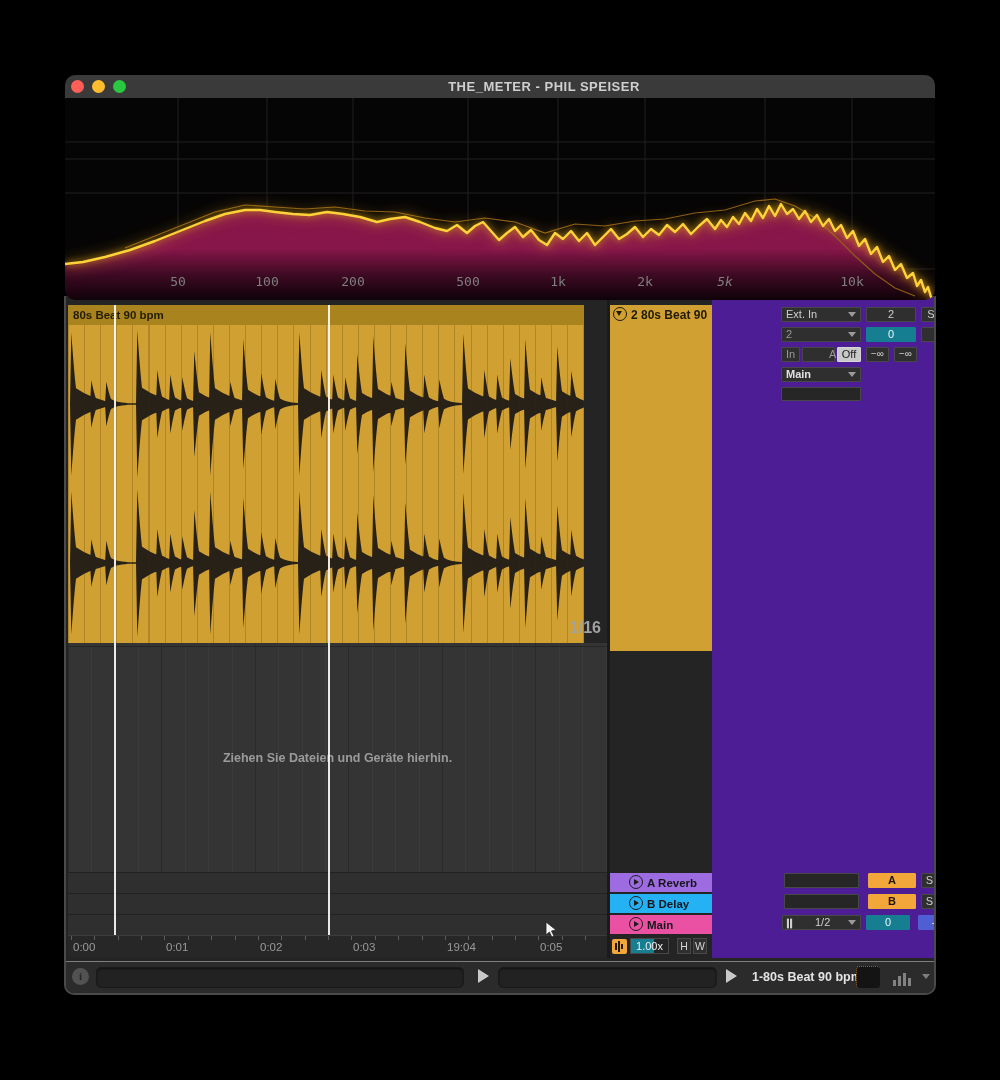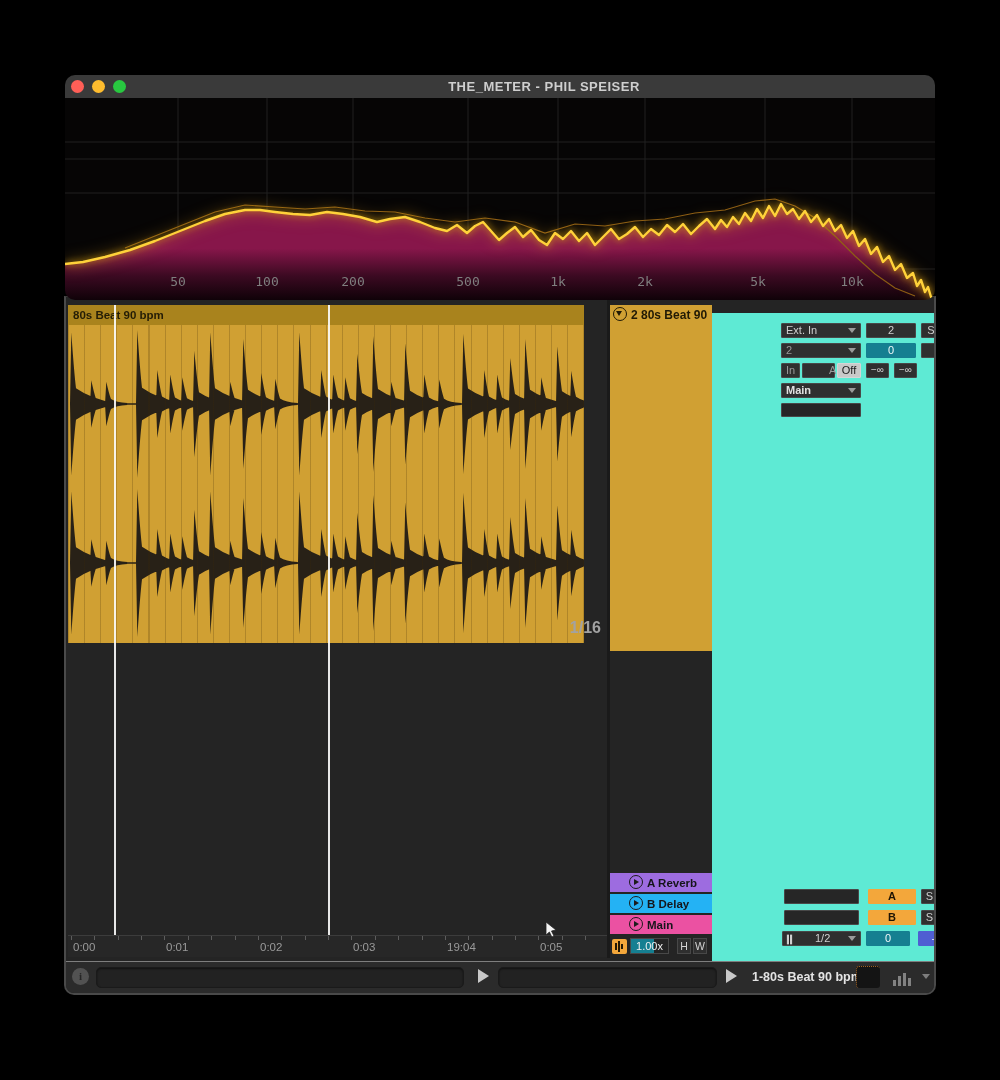--- a/index.html
+++ b/index.html
@@ -43,21 +43,21 @@
   
   .hdr-audio{left:544px;top:8px;width:102px;height:346px;}
   .hdr-name{color:#211a05;font-size:12px;font-weight:bold;line-height:19px;white-space:nowrap;}
   .fold-icon{display:inline-block;width:12px;height:12px;border:1.4px solid #211a05;border-radius:50%;position:relative;top:2px;margin:0 4px 0 3px;}
   .fold-icon:after{content:"";position:absolute;left:2px;top:3.4px;border-left:3.8px solid transparent;border-right:3.8px solid transparent;border-top:5px solid #211a05;}
   .play-icon{display:inline-block;width:12px;height:12px;border:1.4px solid #1c1c1c;border-radius:50%;position:relative;top:2px;margin:0 4px 0 3px;}
   .play-icon:after{content:"";position:absolute;left:4px;top:2.6px;border-top:3.6px solid transparent;border-bottom:3.6px solid transparent;border-left:5.4px solid #1c1c1c;}
   .ret-row{left:544px;width:102px;height:19px;font-size:11.5px;font-weight:bold;color:#15151a;line-height:19px;white-space:nowrap;padding-left:16px;}
 
   
-  .panel{left:646px;top:16px;width:226px;height:661px;background:#5eead4;}
+  .panel{left:646px;top:0;width:226px;height:661px;background:#4c1d95;}
   .box{position:absolute;background:#2f2f2f;border:1px solid #484848;box-sizing:border-box;color:#cfcfcf;font-size:11px;line-height:12px;text-align:center;border-radius:1px;}
   .box.dd{text-align:left;padding-left:4px;}
   .caret{position:absolute;right:4px;top:4px;width:0;height:0;border-left:4px solid transparent;border-right:4px solid transparent;border-top:5px solid #9a9a9a;}
   .lightbtn{background:#c9c9c9;color:#1a1a1a;border-color:#d5d5d5;}
   .teal{background:#157f91!important;color:#eef6f7!important;border-color:#157f91!important;}
   .orangebtn{background:#f3a73b!important;color:#201504!important;border-color:#f3a73b!important;font-weight:600;}
   .bluebtn{background:#4f5ed2!important;color:#e2e6ff!important;border-color:#4f5ed2!important;}
   .minimeter{position:absolute;width:7px;height:13px;background:
      linear-gradient(90deg,#cfcfcf 0 2.5px,#1d1d1d 2.5px 4.5px,#cfcfcf 4.5px 7px);}
 
@@ -118,37 +118,45 @@
         <path id="spec-peak" fill="none" stroke="#8a5c14" stroke-width="1.2" d="M60,150 L90,138 L120,126 L150,114 L180,107 L210,109 L240,111 L270,109 L300,113 L330,114 L360,120 L390,124 L420,120 L450,124 L480,135 L510,126 L540,128 L570,123 L600,121 L630,115 L660,112 L690,103 L710,101 L730,108 L750,120 L770,138 L790,158 L810,176 L830,190 L850,198"></path>
         <path id="spec-line" fill="none" stroke="#ffd23a" stroke-width="2.4" stroke-linejoin="round" style="filter:drop-shadow(0 0 3px #c79410) drop-shadow(0 0 7px rgba(255,180,30,.5));" d="M0,166 L18,164 L40,159 L65,152 L90,143 L115,133 L140,123 L160,116 L180,112 L195,112 L210,114 L228,116 L245,117 L262,114 L278,116 L295,119 L312,124 L325,121 L340,119 L355,124 L370,130 L382,133 L392,127 L402,135 L410,128 L418,124 L426,133 L434,142 L442,135 L450,129 L458,139 L466,132 L474,142 L482,147 L490,135 L498,141 L506,133 L514,143 L522,135 L530,147 L538,139 L546,131 L554,141 L562,136 L570,129 L578,139 L586,131 L594,137 L602,127 L610,134 L618,126 L626,136 L634,128 L642,121 L650,131 L656,122 L662,129 L668,119 L674,126 L680,115 L686,123 L692,111 L698,120 L704,108 L710,118 L716,106 L722,116 L728,111 L734,121 L740,113 L746,124 L752,117 L758,128 L764,121 L770,133 L776,127 L782,140 L788,133 L794,148 L800,141 L806,156 L812,149 L818,164 L824,158 L830,172 L836,166 L842,180 L848,175 L852,188 L856,182 L860,194 L863,189 L866,199 L868,203"></path>
       </svg>
 
       <span class="abs freq-lab" style="left:113px;">50</span>
       <span class="abs freq-lab" style="left:202px;">100</span>
       <span class="abs freq-lab" style="left:288px;">200</span>
       <span class="abs freq-lab" style="left:403px;">500</span>
       <span class="abs freq-lab" style="left:493px;">1k</span>
       <span class="abs freq-lab" style="left:580px;">2k</span>
-      <span class="abs freq-lab" style="left:693px;">5k</span>
+      <span class="abs freq-lab" style="left:660px;font-style:italic;">5k</span>
       <span class="abs freq-lab" style="left:787px;">10k</span>
     </div>
   </div>
 
   <div class="abs live-win">
 
     <div class="abs clip-titlebar">
       <span>80s Beat 90 bpm</span>
     </div>
     <div class="abs clip-body">
       <svg class="abs" width="516" height="318" viewBox="0 0 516 318" style="left:0;top:0;">
         <path id="wave-path" fill="#282117" d="M2,78.2 H514 V79.8 H2 Z M2,79 L3.3,7.219999999999999 Q6,46.699 8,63.2084 Q23.340999999999998,73.9754 46.98,78 L46.98,80 Q23.340999999999998,84.0246 8,94.7916 Q6,111.301 3.3,150.78 Z M22,79 L23.3,55.32 Q26,68.344 28,73.7904 Q33.396,77.3424 44.88,78 L44.88,80 Q33.396,80.6576 28,84.2096 Q26,89.656 23.3,102.68 Z M37,79 L38.3,56.8 Q41,69.01 43,74.116 Q48.09,77.446 59.2,78 L59.2,80 Q48.09,80.554 43,83.884 Q41,88.99 38.3,101.2 Z M68,79 L69.3,5 Q72,45.699999999999996 74,62.72 Q89.8,73.82 114,78 L114,80 Q89.8,84.18 74,95.28 Q72,112.30000000000001 69.3,153 Z M88,79 L89.3,44.96 Q92,63.682 94,71.5112 Q101.538,76.6172 115.64,78 L115.64,80 Q101.538,81.3828 94,86.4888 Q92,94.318 89.3,113.03999999999999 Z M101,79 L102.3,49.4 Q105,65.68 107,72.488 Q113.62,76.928 126.6,78 L126.6,80 Q113.62,81.072 107,85.512 Q105,92.32 102.3,108.6 Z M113,79 L114.3,52.36 Q117,67.012 119,73.1392 Q125.008,77.1352 137.24,78 L137.24,80 Q125.008,80.8648 119,84.8608 Q117,90.988 114.3,105.64 Z M125,79 L126.3,25.72 Q129,55.024 131,67.2784 Q142.516,75.2704 161.48000000000002,78 L161.48000000000002,80 Q142.516,82.7296 131,90.7216 Q129,102.976 126.3,132.28 Z M141,79 L142.3,7.219999999999999 Q145,46.699 147,63.2084 Q162.341,73.9754 185.98,78 L185.98,80 Q162.341,84.0246 147,94.7916 Q145,111.301 142.3,150.78 Z M161,79 L162.3,56.8 Q165,69.01 167,74.116 Q172.09,77.446 183.2,78 L183.2,80 Q172.09,80.554 167,83.884 Q165,88.99 162.3,101.2 Z M174,79 L175.3,13.879999999999995 Q178,49.696 180,64.6736 Q193.964,74.4416 215.92000000000002,78 L215.92000000000002,80 Q193.964,83.5584 180,93.3264 Q178,108.304 175.3,144.12 Z M192,79 L193.3,47.92 Q196,65.014 198,72.1624 Q204.926,76.8244 218.28,78 L218.28,80 Q204.926,81.1756 198,85.8376 Q196,92.986 193.3,110.08 Z M206,79 L207.3,53.84 Q210,67.678 212,73.4648 Q217.702,77.2388 229.56,78 L229.56,80 Q217.702,80.7612 212,84.5352 Q210,90.322 207.3,104.16 Z M230,79 L231.3,7.219999999999999 Q234,46.699 236,63.2084 Q251.341,73.9754 274.98,78 L274.98,80 Q251.341,84.0246 236,94.7916 Q234,111.301 231.3,150.78 Z M252,79 L253.3,44.96 Q256,63.682 258,71.5112 Q265.538,76.6172 279.64,78 L279.64,80 Q265.538,81.3828 258,86.4888 Q256,94.318 253.3,113.03999999999999 Z M264,79 L265.3,49.4 Q268,65.68 270,72.488 Q276.62,76.928 289.6,78 L289.6,80 Q276.62,81.072 270,85.512 Q268,92.32 265.3,108.6 Z M276,79 L277.3,52.36 Q280,67.012 282,73.1392 Q288.008,77.1352 300.24,78 L300.24,80 Q288.008,80.8648 282,84.8608 Q280,90.988 277.3,105.64 Z M288,79 L289.3,28.68 Q292,56.355999999999995 294,67.9296 Q304.904,75.4776 323.12,78 L323.12,80 Q304.904,82.5224 294,90.0704 Q292,101.644 289.3,129.32 Z M304,79 L305.3,10.920000000000002 Q308,48.364000000000004 310,64.0224 Q324.576,74.2344 347.28,78 L347.28,80 Q324.576,83.7656 310,93.9776 Q308,109.636 305.3,147.07999999999998 Z M322,79 L323.3,56.8 Q326,69.01 328,74.116 Q333.09,77.446 344.2,78 L344.2,80 Q333.09,80.554 328,83.884 Q326,88.99 323.3,101.2 Z M336,79 L337.3,18.32 Q340,51.694 342,65.6504 Q355.046,74.7524 375.88,78 L375.88,80 Q355.046,83.2476 342,92.3496 Q340,106.306 337.3,139.68 Z M355,79 L356.3,49.4 Q359,65.68 361,72.488 Q367.62,76.928 380.6,78 L380.6,80 Q367.62,81.072 361,85.512 Q359,92.32 356.3,108.6 Z M370,79 L371.3,54.58 Q374,68.011 376,73.6276 Q381.549,77.2906 393.22,78 L393.22,80 Q381.549,80.7094 376,84.3724 Q374,89.989 371.3,103.42 Z M394,79 L395.3,8.700000000000003 Q398,47.365 400,63.534 Q415.035,74.079 438.3,78 L438.3,80 Q415.035,83.921 400,94.466 Q398,110.63499999999999 395.3,149.3 Z M415,79 L416.3,44.96 Q419,63.682 421,71.5112 Q428.538,76.6172 442.64,78 L442.64,80 Q428.538,81.3828 421,86.4888 Q419,94.318 416.3,113.03999999999999 Z M428,79 L429.3,49.4 Q432,65.68 434,72.488 Q440.62,76.928 453.6,78 L453.6,80 Q440.62,81.072 434,85.512 Q432,92.32 429.3,108.6 Z M441,79 L442.3,33.12 Q445,58.354 447,68.9064 Q456.986,75.7884 474.08,78 L474.08,80 Q456.986,82.2116 447,89.0936 Q445,99.646 442.3,124.88 Z M456,79 L457.3,13.879999999999995 Q460,49.696 462,64.6736 Q475.964,74.4416 497.92,78 L497.92,80 Q475.964,83.5584 462,93.3264 Q460,108.304 457.3,144.12 Z M472,79 L473.3,52.36 Q476,67.012 478,73.1392 Q484.008,77.1352 496.24,78 L496.24,80 Q484.008,80.8648 478,84.8608 Q476,90.988 473.3,105.64 Z M488,79 L489.3,21.28 Q492,53.025999999999996 494,66.30160000000001 Q506.43399999999997,74.9596 526.52,78 L526.52,80 Q506.43399999999997,83.0404 494,91.69839999999999 Q492,104.974 489.3,136.72 Z M502,79 L503.3,45.699999999999996 Q506,64.015 508,71.67399999999999 Q515.385,76.669 529.3,78 L529.3,80 Q515.385,81.331 508,86.32600000000001 Q506,93.985 503.3,112.30000000000001 Z M2,237.2 H514 V238.8 H2 Z M2,238 L3.3,166.22 Q6,205.699 8,222.2084 Q23.340999999999998,232.9754 46.98,237 L46.98,239 Q23.340999999999998,243.0246 8,253.7916 Q6,270.301 3.3,309.78 Z M22,238 L23.3,214.32 Q26,227.344 28,232.7904 Q33.396,236.3424 44.88,237 L44.88,239 Q33.396,239.6576 28,243.2096 Q26,248.656 23.3,261.68 Z M37,238 L38.3,215.8 Q41,228.01 43,233.116 Q48.09,236.446 59.2,237 L59.2,239 Q48.09,239.554 43,242.884 Q41,247.99 38.3,260.2 Z M68,238 L69.3,164 Q72,204.7 74,221.72 Q89.8,232.82 114,237 L114,239 Q89.8,243.18 74,254.28 Q72,271.3 69.3,312 Z M88,238 L89.3,203.96 Q92,222.682 94,230.5112 Q101.538,235.6172 115.64,237 L115.64,239 Q101.538,240.3828 94,245.4888 Q92,253.318 89.3,272.04 Z M101,238 L102.3,208.4 Q105,224.68 107,231.488 Q113.62,235.928 126.6,237 L126.6,239 Q113.62,240.072 107,244.512 Q105,251.32 102.3,267.6 Z M113,238 L114.3,211.36 Q117,226.012 119,232.1392 Q125.008,236.1352 137.24,237 L137.24,239 Q125.008,239.8648 119,243.8608 Q117,249.988 114.3,264.64 Z M125,238 L126.3,184.72 Q129,214.024 131,226.2784 Q142.516,234.2704 161.48000000000002,237 L161.48000000000002,239 Q142.516,241.7296 131,249.7216 Q129,261.976 126.3,291.28 Z M141,238 L142.3,166.22 Q145,205.699 147,222.2084 Q162.341,232.9754 185.98,237 L185.98,239 Q162.341,243.0246 147,253.7916 Q145,270.301 142.3,309.78 Z M161,238 L162.3,215.8 Q165,228.01 167,233.116 Q172.09,236.446 183.2,237 L183.2,239 Q172.09,239.554 167,242.884 Q165,247.99 162.3,260.2 Z M174,238 L175.3,172.88 Q178,208.696 180,223.6736 Q193.964,233.4416 215.92000000000002,237 L215.92000000000002,239 Q193.964,242.5584 180,252.3264 Q178,267.304 175.3,303.12 Z M192,238 L193.3,206.92000000000002 Q196,224.014 198,231.1624 Q204.926,235.8244 218.28,237 L218.28,239 Q204.926,240.1756 198,244.8376 Q196,251.986 193.3,269.08 Z M206,238 L207.3,212.84 Q210,226.678 212,232.4648 Q217.702,236.2388 229.56,237 L229.56,239 Q217.702,239.7612 212,243.5352 Q210,249.322 207.3,263.16 Z M230,238 L231.3,166.22 Q234,205.699 236,222.2084 Q251.341,232.9754 274.98,237 L274.98,239 Q251.341,243.0246 236,253.7916 Q234,270.301 231.3,309.78 Z M252,238 L253.3,203.96 Q256,222.682 258,230.5112 Q265.538,235.6172 279.64,237 L279.64,239 Q265.538,240.3828 258,245.4888 Q256,253.318 253.3,272.04 Z M264,238 L265.3,208.4 Q268,224.68 270,231.488 Q276.62,235.928 289.6,237 L289.6,239 Q276.62,240.072 270,244.512 Q268,251.32 265.3,267.6 Z M276,238 L277.3,211.36 Q280,226.012 282,232.1392 Q288.008,236.1352 300.24,237 L300.24,239 Q288.008,239.8648 282,243.8608 Q280,249.988 277.3,264.64 Z M288,238 L289.3,187.68 Q292,215.356 294,226.9296 Q304.904,234.4776 323.12,237 L323.12,239 Q304.904,241.5224 294,249.0704 Q292,260.644 289.3,288.32 Z M304,238 L305.3,169.92000000000002 Q308,207.364 310,223.0224 Q324.576,233.2344 347.28,237 L347.28,239 Q324.576,242.7656 310,252.9776 Q308,268.636 305.3,306.08 Z M322,238 L323.3,215.8 Q326,228.01 328,233.116 Q333.09,236.446 344.2,237 L344.2,239 Q333.09,239.554 328,242.884 Q326,247.99 323.3,260.2 Z M336,238 L337.3,177.32 Q340,210.694 342,224.6504 Q355.046,233.7524 375.88,237 L375.88,239 Q355.046,242.2476 342,251.3496 Q340,265.306 337.3,298.68 Z M355,238 L356.3,208.4 Q359,224.68 361,231.488 Q367.62,235.928 380.6,237 L380.6,239 Q367.62,240.072 361,244.512 Q359,251.32 356.3,267.6 Z M370,238 L371.3,213.57999999999998 Q374,227.011 376,232.6276 Q381.549,236.2906 393.22,237 L393.22,239 Q381.549,239.7094 376,243.3724 Q374,248.989 371.3,262.42 Z M394,238 L395.3,167.7 Q398,206.365 400,222.534 Q415.035,233.079 438.3,237 L438.3,239 Q415.035,242.921 400,253.466 Q398,269.635 395.3,308.3 Z M415,238 L416.3,203.96 Q419,222.682 421,230.5112 Q428.538,235.6172 442.64,237 L442.64,239 Q428.538,240.3828 421,245.4888 Q419,253.318 416.3,272.04 Z M428,238 L429.3,208.4 Q432,224.68 434,231.488 Q440.62,235.928 453.6,237 L453.6,239 Q440.62,240.072 434,244.512 Q432,251.32 429.3,267.6 Z M441,238 L442.3,192.12 Q445,217.35399999999998 447,227.9064 Q456.986,234.7884 474.08,237 L474.08,239 Q456.986,241.2116 447,248.0936 Q445,258.646 442.3,283.88 Z M456,238 L457.3,172.88 Q460,208.696 462,223.6736 Q475.964,233.4416 497.92,237 L497.92,239 Q475.964,242.5584 462,252.3264 Q460,267.304 457.3,303.12 Z M472,238 L473.3,211.36 Q476,226.012 478,232.1392 Q484.008,236.1352 496.24,237 L496.24,239 Q484.008,239.8648 478,243.8608 Q476,249.988 473.3,264.64 Z M488,238 L489.3,180.28 Q492,212.026 494,225.3016 Q506.43399999999997,233.9596 526.52,237 L526.52,239 Q506.43399999999997,242.0404 494,250.6984 Q492,263.974 489.3,295.72 Z M502,238 L503.3,204.7 Q506,223.015 508,230.674 Q515.385,235.669 529.3,237 L529.3,239 Q515.385,240.331 508,245.326 Q506,252.985 503.3,271.3 Z "></path>
       </svg>
       <div class="abs clip-grid"></div>
     </div>
 
+    <div class="abs arr-grid">
+      <div class="abs gridlines"></div>
+      <div class="abs" style="left:0;top:3px;width:539px;height:1px;background:#262626;"></div>
+      <div class="abs drop-hint">Ziehen Sie Dateien und Geräte hierhin.</div>
+      <div class="abs lane" style="top:229px;"></div>
+      <div class="abs lane" style="top:250px;"></div>
+      <div class="abs lane" style="top:271px;"></div>
+    </div>
     <div class="abs grid-div-label">1/16</div>
 
     <div class="abs marker" style="left:48px;"></div>
     <div class="abs marker" style="left:262px;"></div>
 
     <div class="abs ruler">
       <div class="abs ticks"></div>
       <span class="abs tlab" style="left:5px;">0:00</span>
       <span class="abs tlab" style="left:98px;">0:01</span>
       <span class="abs tlab" style="left:192px;">0:02</span>

